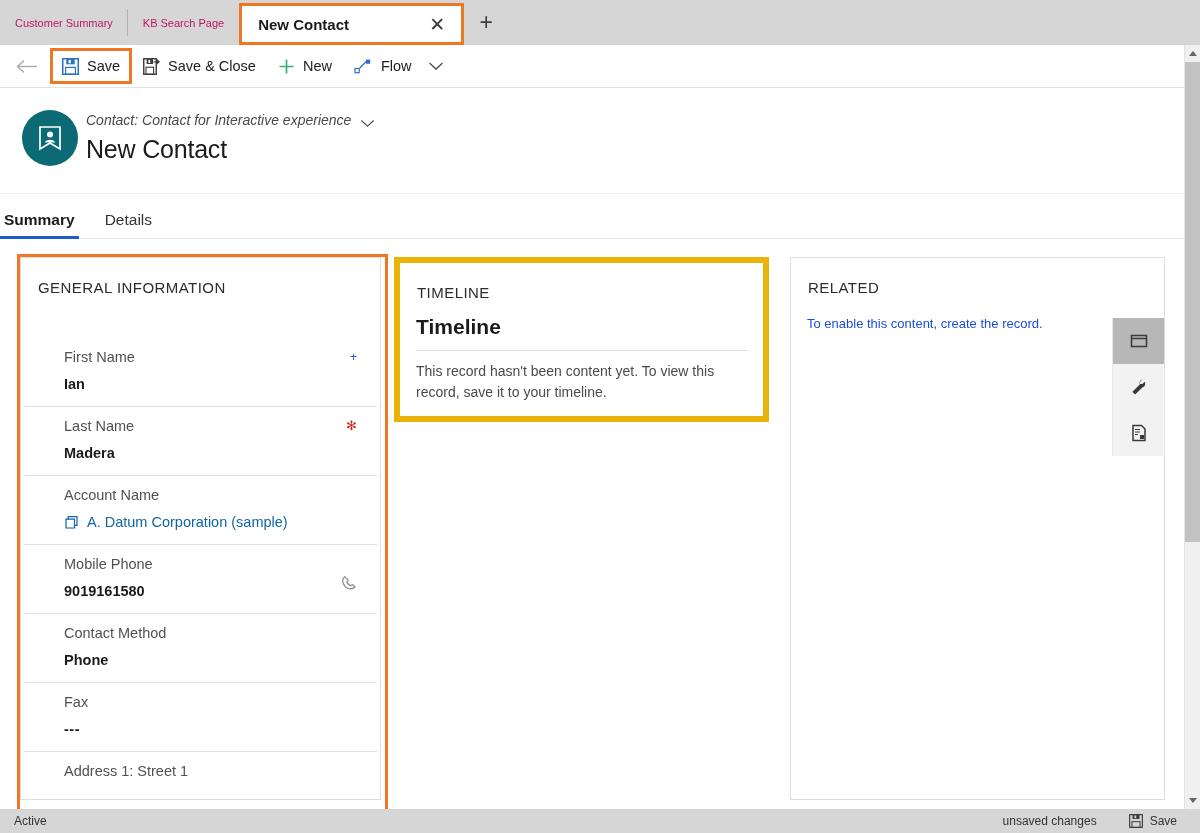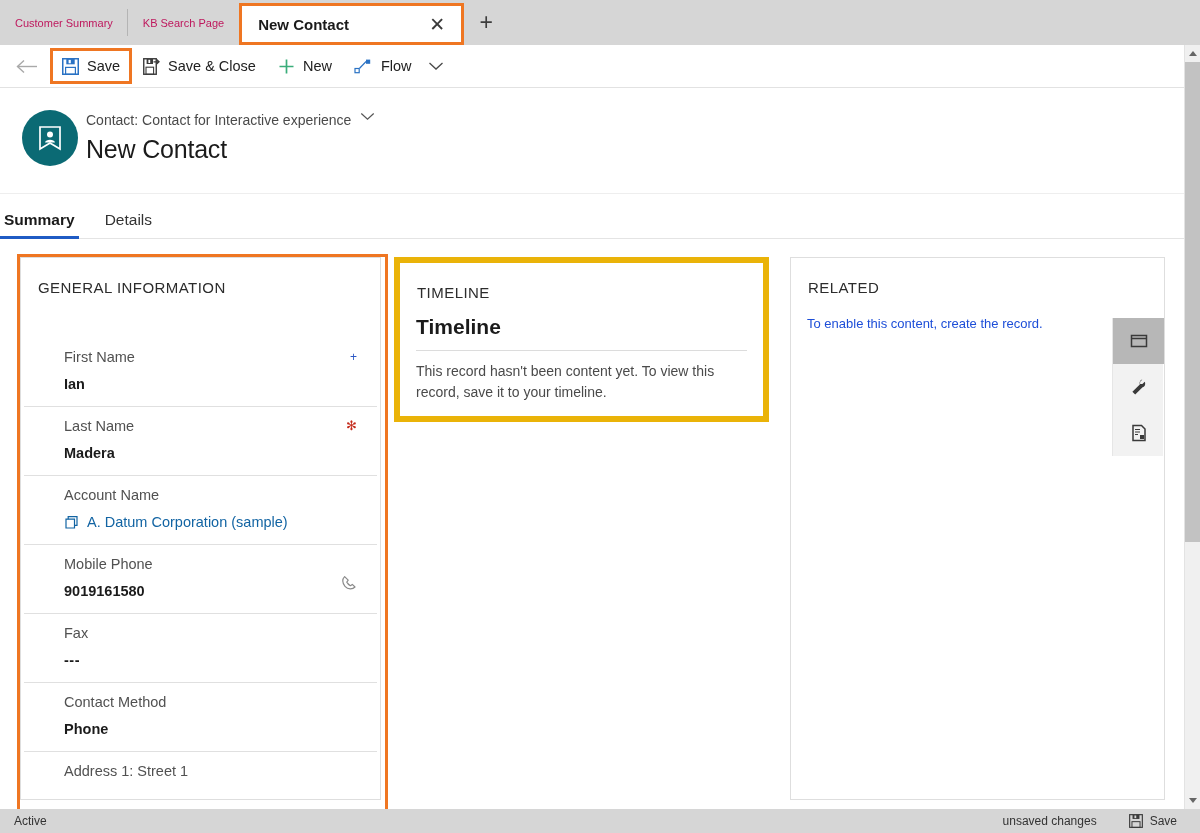--- a/index.html
+++ b/index.html
@@ -98,21 +98,21 @@
   }
   .avatar {
     position: absolute; left: 22px; top: 21px;
     width: 56px; height: 56px; border-radius: 50%;
     background: #0b6a74;
     display: flex; align-items: center; justify-content: center;
   }
   .rh-sub {
     position: absolute; left: 86px; top: 23px;
     font-size: 14px; color: #4a4a4a;
-    display: flex; align-items: flex-start; gap: 9px;
+    display: flex; align-items: flex-end; gap: 9px; font-style: italic;
   }
   .rh-title {
     position: absolute; left: 86px; top: 46px;
     font-size: 25px; color: #1b1b1b; font-weight: 400;
     letter-spacing: -0.2px;
   }
   .jt-label {
     position: absolute; left: 848px; top: 113px;
     font-size: 14.5px; color: #414141;
   }
@@ -423,27 +423,27 @@
           <div class="field-label">Mobile Phone</div>
           <div class="field-value">9019161580</div>
           <span class="fieldicon">
             <svg width="19" height="19" viewBox="0 0 19 19">
               <path d="M4.6 2.6 C2.2 5 2 9 5 12.3 C8 15.6 12.6 15.4 15 13 L12.3 10.4 L10.4 11.7 C9 10.9 7.6 9.6 6.8 8.1 L8.2 6.2 Z" fill="none" stroke="#8a8a8a" stroke-width="1.2" stroke-linejoin="round"></path>
             </svg>
           </span>
         </div>
 
         <div class="field">
+          <div class="field-label">Contact Method</div>
+          <div class="field-value">Phone</div>
+        </div>
+
+        <div class="field">
           <div class="field-label">Fax</div>
           <div class="field-value dim">---</div>
-        </div>
-
-        <div class="field">
-          <div class="field-label">Contact Method</div>
-          <div class="field-value">Phone</div>
         </div>
 
         <div class="field">
           <div class="field-label">Address 1: Street 1</div>
           <div class="field-value"></div>
         </div>
 
       </div>
     </div>
     <div class="gi-highlight"></div>

